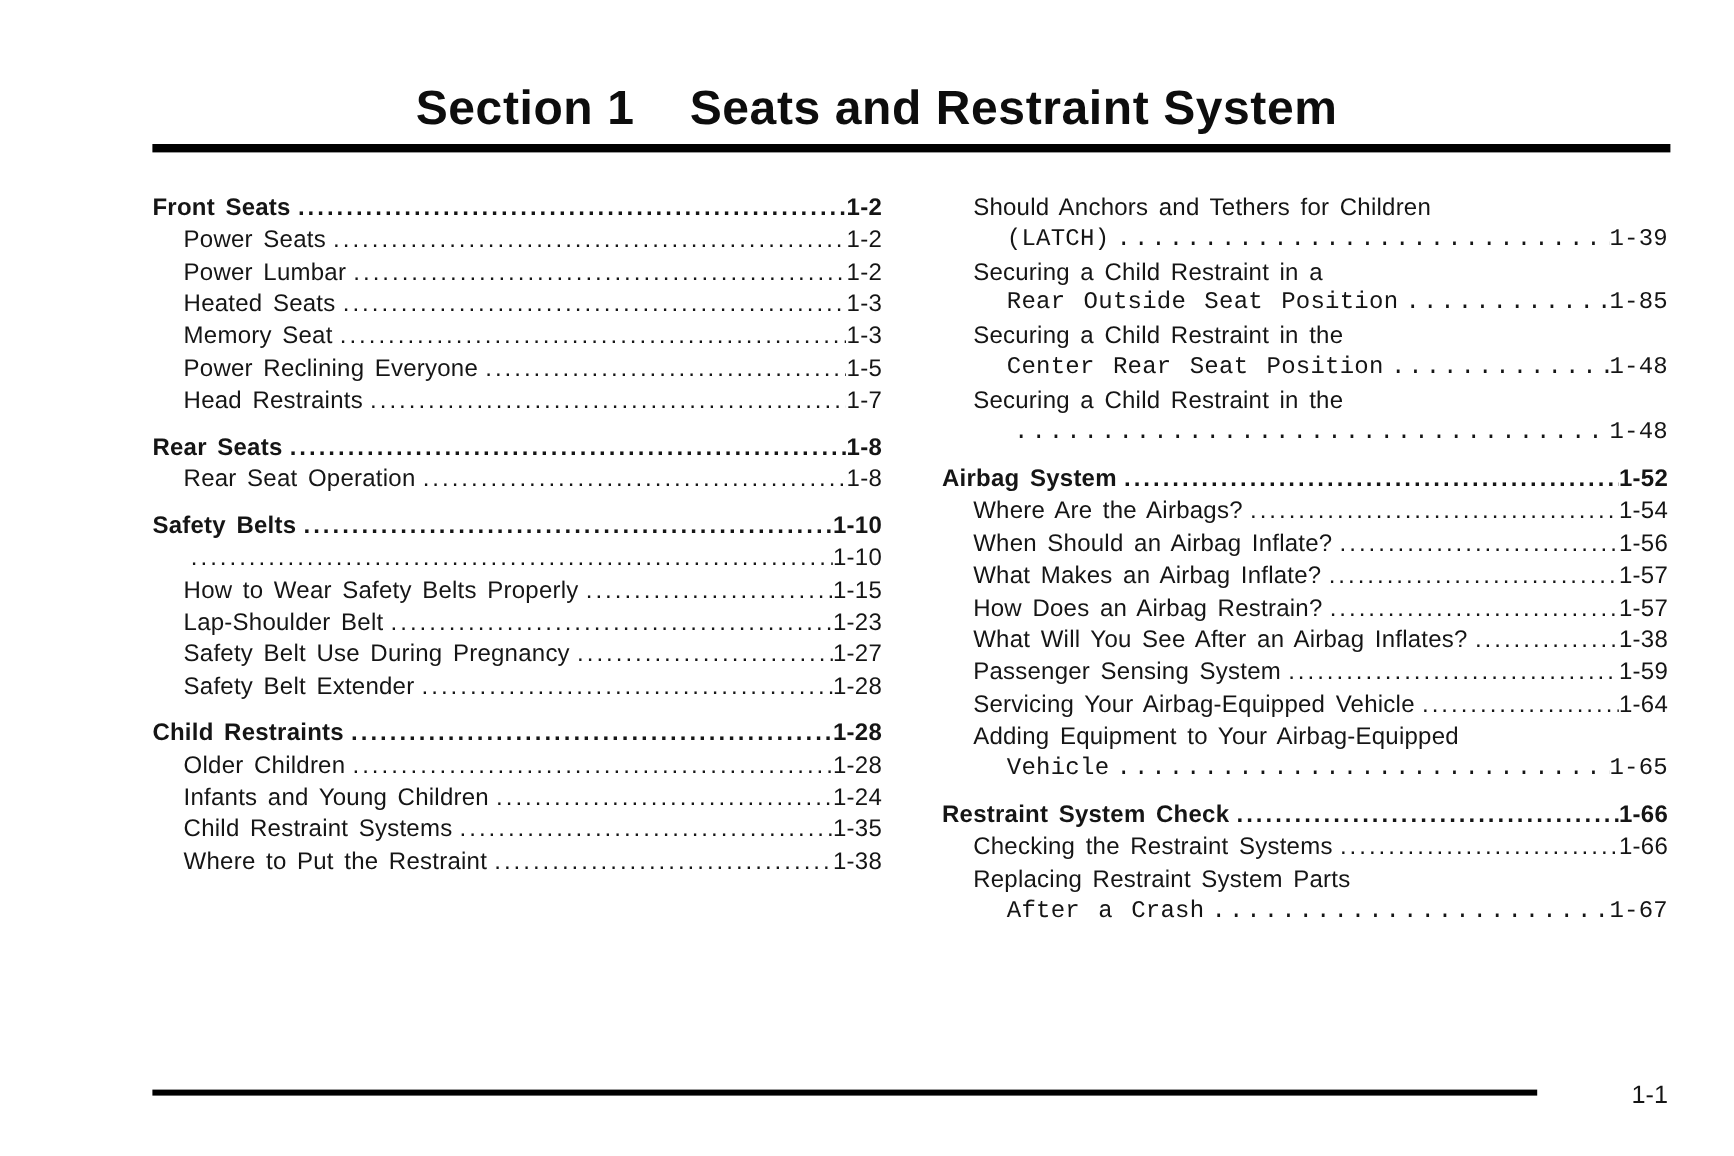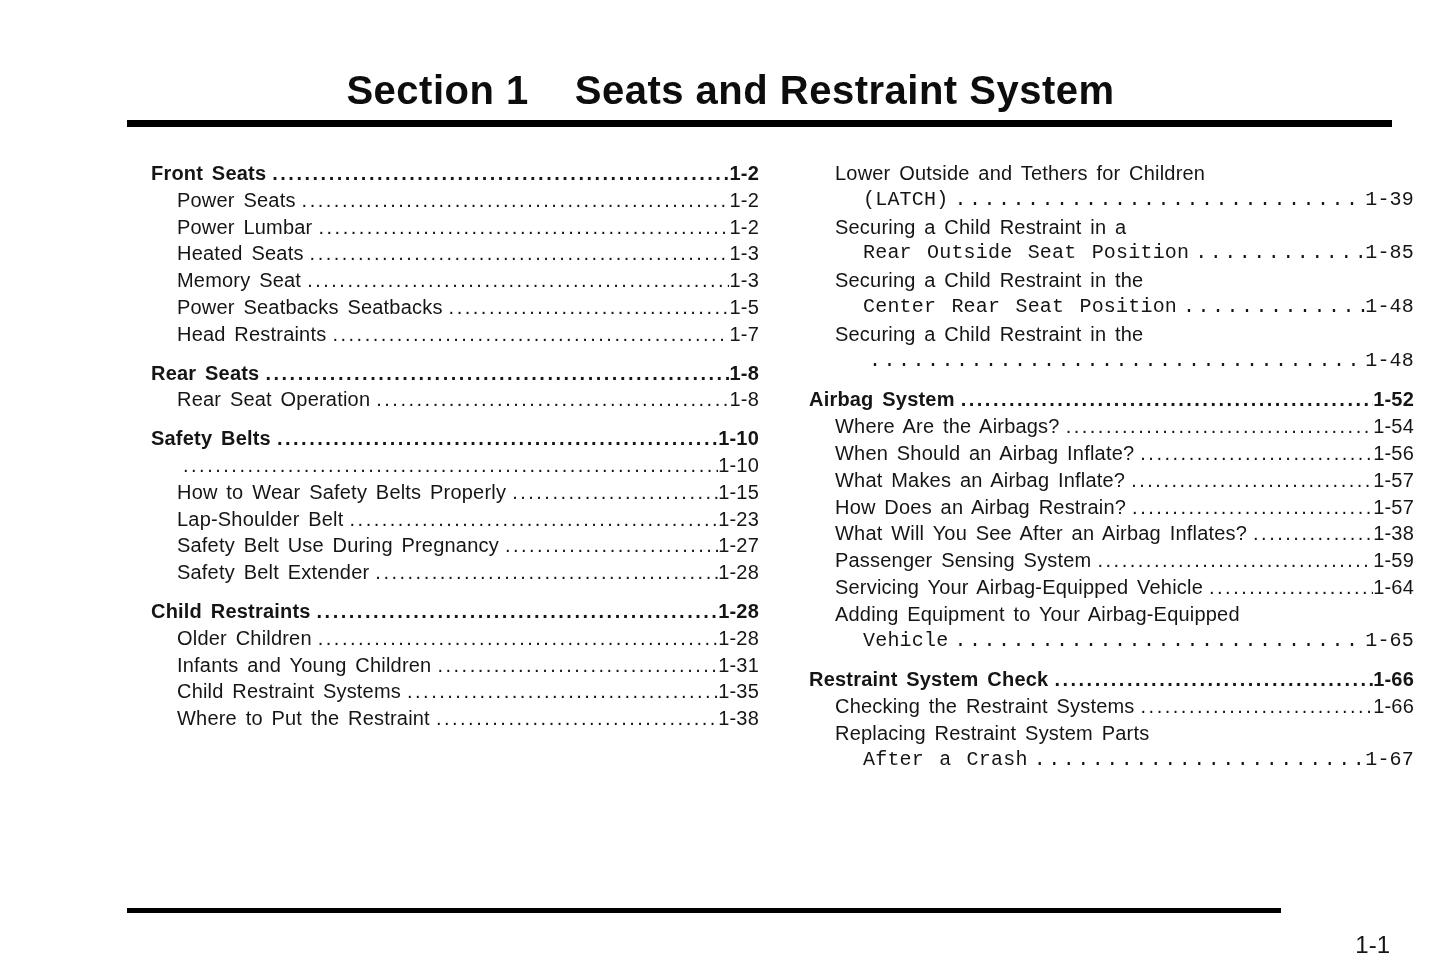--- a/index.html
+++ b/index.html
@@ -43,21 +43,20 @@
   }
   
   .col {
     position: absolute;
     top: 160px;
     font-size: 20px;
     line-height: 26.8px;
     letter-spacing: 0.2px;
     word-spacing: 3px;
     color: #151515;
-    margin-left: 24px;
   }
   .col-left  { left: 127px; width: 608px; }
   .col-right { left: 785px; width: 605px; }
 
   .entry.bold { font-weight: bold; }
   .entry.bold .pg { font-weight: bold; }
   .entry.group-start { margin-top: 12px; }
 
   .line {
     display: flex;
@@ -85,23 +84,22 @@
     top: 908px;
     left: 127px;
     width: 1154px;
     height: 5px;
     background: #000000;
   }
   .footer-page-number {
     position: absolute;
     top: 901px;
     right: 55px;
-    font-size: 24px;
+    font-size: 21px;
     color: #151515;
-    margin-top: 30px;
   }
 </style>
 </head>
 <body>
 
 <div class="page">
 
   <div class="title-row">
     <span>Section 1</span>
     <span>Seats and Restraint System</span>
@@ -139,21 +137,21 @@
       </div>
       <div class="entry">
         <div class="line sub">
           <span class="label">Memory Seat</span>
           <span class="dots">................................................................................................................................................................</span>
           <span class="pg">1-3</span>
         </div>
       </div>
       <div class="entry">
         <div class="line sub">
-          <span class="label">Power Seatbacks Seatbacks</span>
+          <span class="label">Power Reclining Everyone</span>
           <span class="dots">................................................................................................................................................................</span>
           <span class="pg">1-5</span>
         </div>
       </div>
       <div class="entry">
         <div class="line sub">
           <span class="label">Head Restraints</span>
           <span class="dots">................................................................................................................................................................</span>
           <span class="pg">1-7</span>
         </div>
@@ -224,42 +222,42 @@
         <div class="line sub">
           <span class="label">Older Children</span>
           <span class="dots">................................................................................................................................................................</span>
           <span class="pg">1-28</span>
         </div>
       </div>
       <div class="entry">
         <div class="line sub">
           <span class="label">Infants and Young Children</span>
           <span class="dots">................................................................................................................................................................</span>
-          <span class="pg">1-31</span>
+          <span class="pg">1-24</span>
         </div>
       </div>
       <div class="entry">
         <div class="line sub">
           <span class="label">Child Restraint Systems</span>
           <span class="dots">................................................................................................................................................................</span>
           <span class="pg">1-35</span>
         </div>
       </div>
       <div class="entry">
         <div class="line sub">
           <span class="label">Where to Put the Restraint</span>
           <span class="dots">................................................................................................................................................................</span>
           <span class="pg">1-38</span>
         </div>
       </div>
     </div>
   <div class="col col-right" id="col-right">
       <div class="entry">
         <div class="line sub">
-          <span class="label">Lower Outside and Tethers for Children</span>
+          <span class="label">Should Anchors and Tethers for Children</span>
         </div>
         <div class="line sub cont">
           <span class="label">(LATCH)</span>
           <span class="dots">................................................................................................................................................................</span>
           <span class="pg">1-39</span>
         </div>
       </div>
       <div class="entry">
         <div class="line sub">
           <span class="label">Securing a Child Restraint in a</span>

